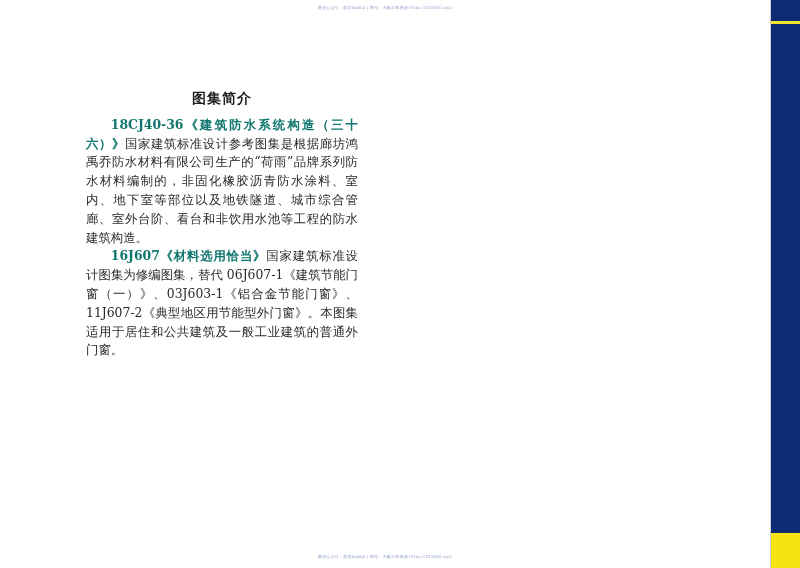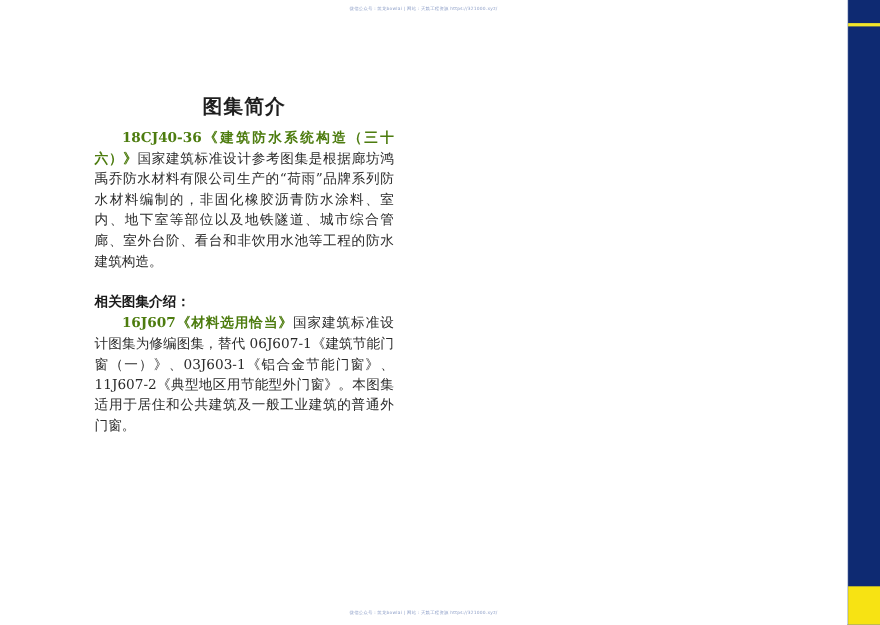--- a/index.html
+++ b/index.html
@@ -19,26 +19,26 @@
     .page {
       position: absolute; left: 0; top: 0; width: 770px; height: 568px;
     }
     .col {
       position: absolute; font-size: 12.4px; line-height: 18.8px;
       text-align: justify;
     }
     .col-left { left: 86px; top: 85px; width: 272px; }
     .col-right { left: 375px; top: 77px; width: 272px; }
     .title {
-      text-align: center; font-weight: bold; font-size: 18px;
+      text-align: center; font-weight: bold; font-size: 14px;
       margin: 4px 0 8px 0; letter-spacing: 1px; color: #1e1e1e;
     }
     p { margin: 0; text-indent: 2em; }
     p.noindent { text-indent: 0; }
-    .b { font-weight: bold; color: #4d7c0f; }
+    .b { font-weight: bold; color: #0f766e; }
     .section-head {
       font-weight: bold; margin-top: 18px; text-indent: 0; color: #1a1a1a;
     }
     .sidebar {
       position: absolute; left: 770px; top: 0; width: 30px; height: 568px;
       background: #0e2a72;
       border-left: 1px solid #c9d0e0;
     }
     .sidebar-stripe {
       position: absolute; left: 0; top: 21px; width: 30px; height: 3px;
@@ -51,21 +51,20 @@
   </style>
 </head>
 <body>
 
 <div class="watermark wm-top">微信公众号：筑龙bowlai | 网站：天籁工程资源 https://321000.xyz/</div>
 
 <div class="page">
   <div class="col col-left">
     <div class="title">图集简介</div>
     <p><span class="b">18CJ40-36</span><span class="b">《建筑防水系统构造（三十六）》</span><span>国家建筑标准设计参考图集是根据廊坊鸿禹乔防水材料有限公司生产的“荷雨”品牌系列防水材料编制的，非固化橡胶沥青防水涂料、室内、地下室等部位以及地铁隧道、城市综合管廊、室外台阶、看台和非饮用水池等工程的防水建筑构造。</span></p>
-    <p class="section-head">相关图集介绍：</p>
     <p><span class="b">16J607</span><span class="b">《材料选用恰当》</span><span>国家建筑标准设计图集为修编图集，替代 06J607-1《建筑节能门窗（一）》、03J603-1《铝合金节能门窗》、11J607-2《典型地区用节能型外门窗》。本图集适用于居住和公共建筑及一般工业建筑的普通外门窗。</span></p>
 
   </div>
 
 </div>
 
 <div class="watermark wm-bottom">微信公众号：筑龙bowlai | 网站：天籁工程资源 https://321000.xyz/</div>
 
 <div class="sidebar">
   <div class="sidebar-stripe"></div>

